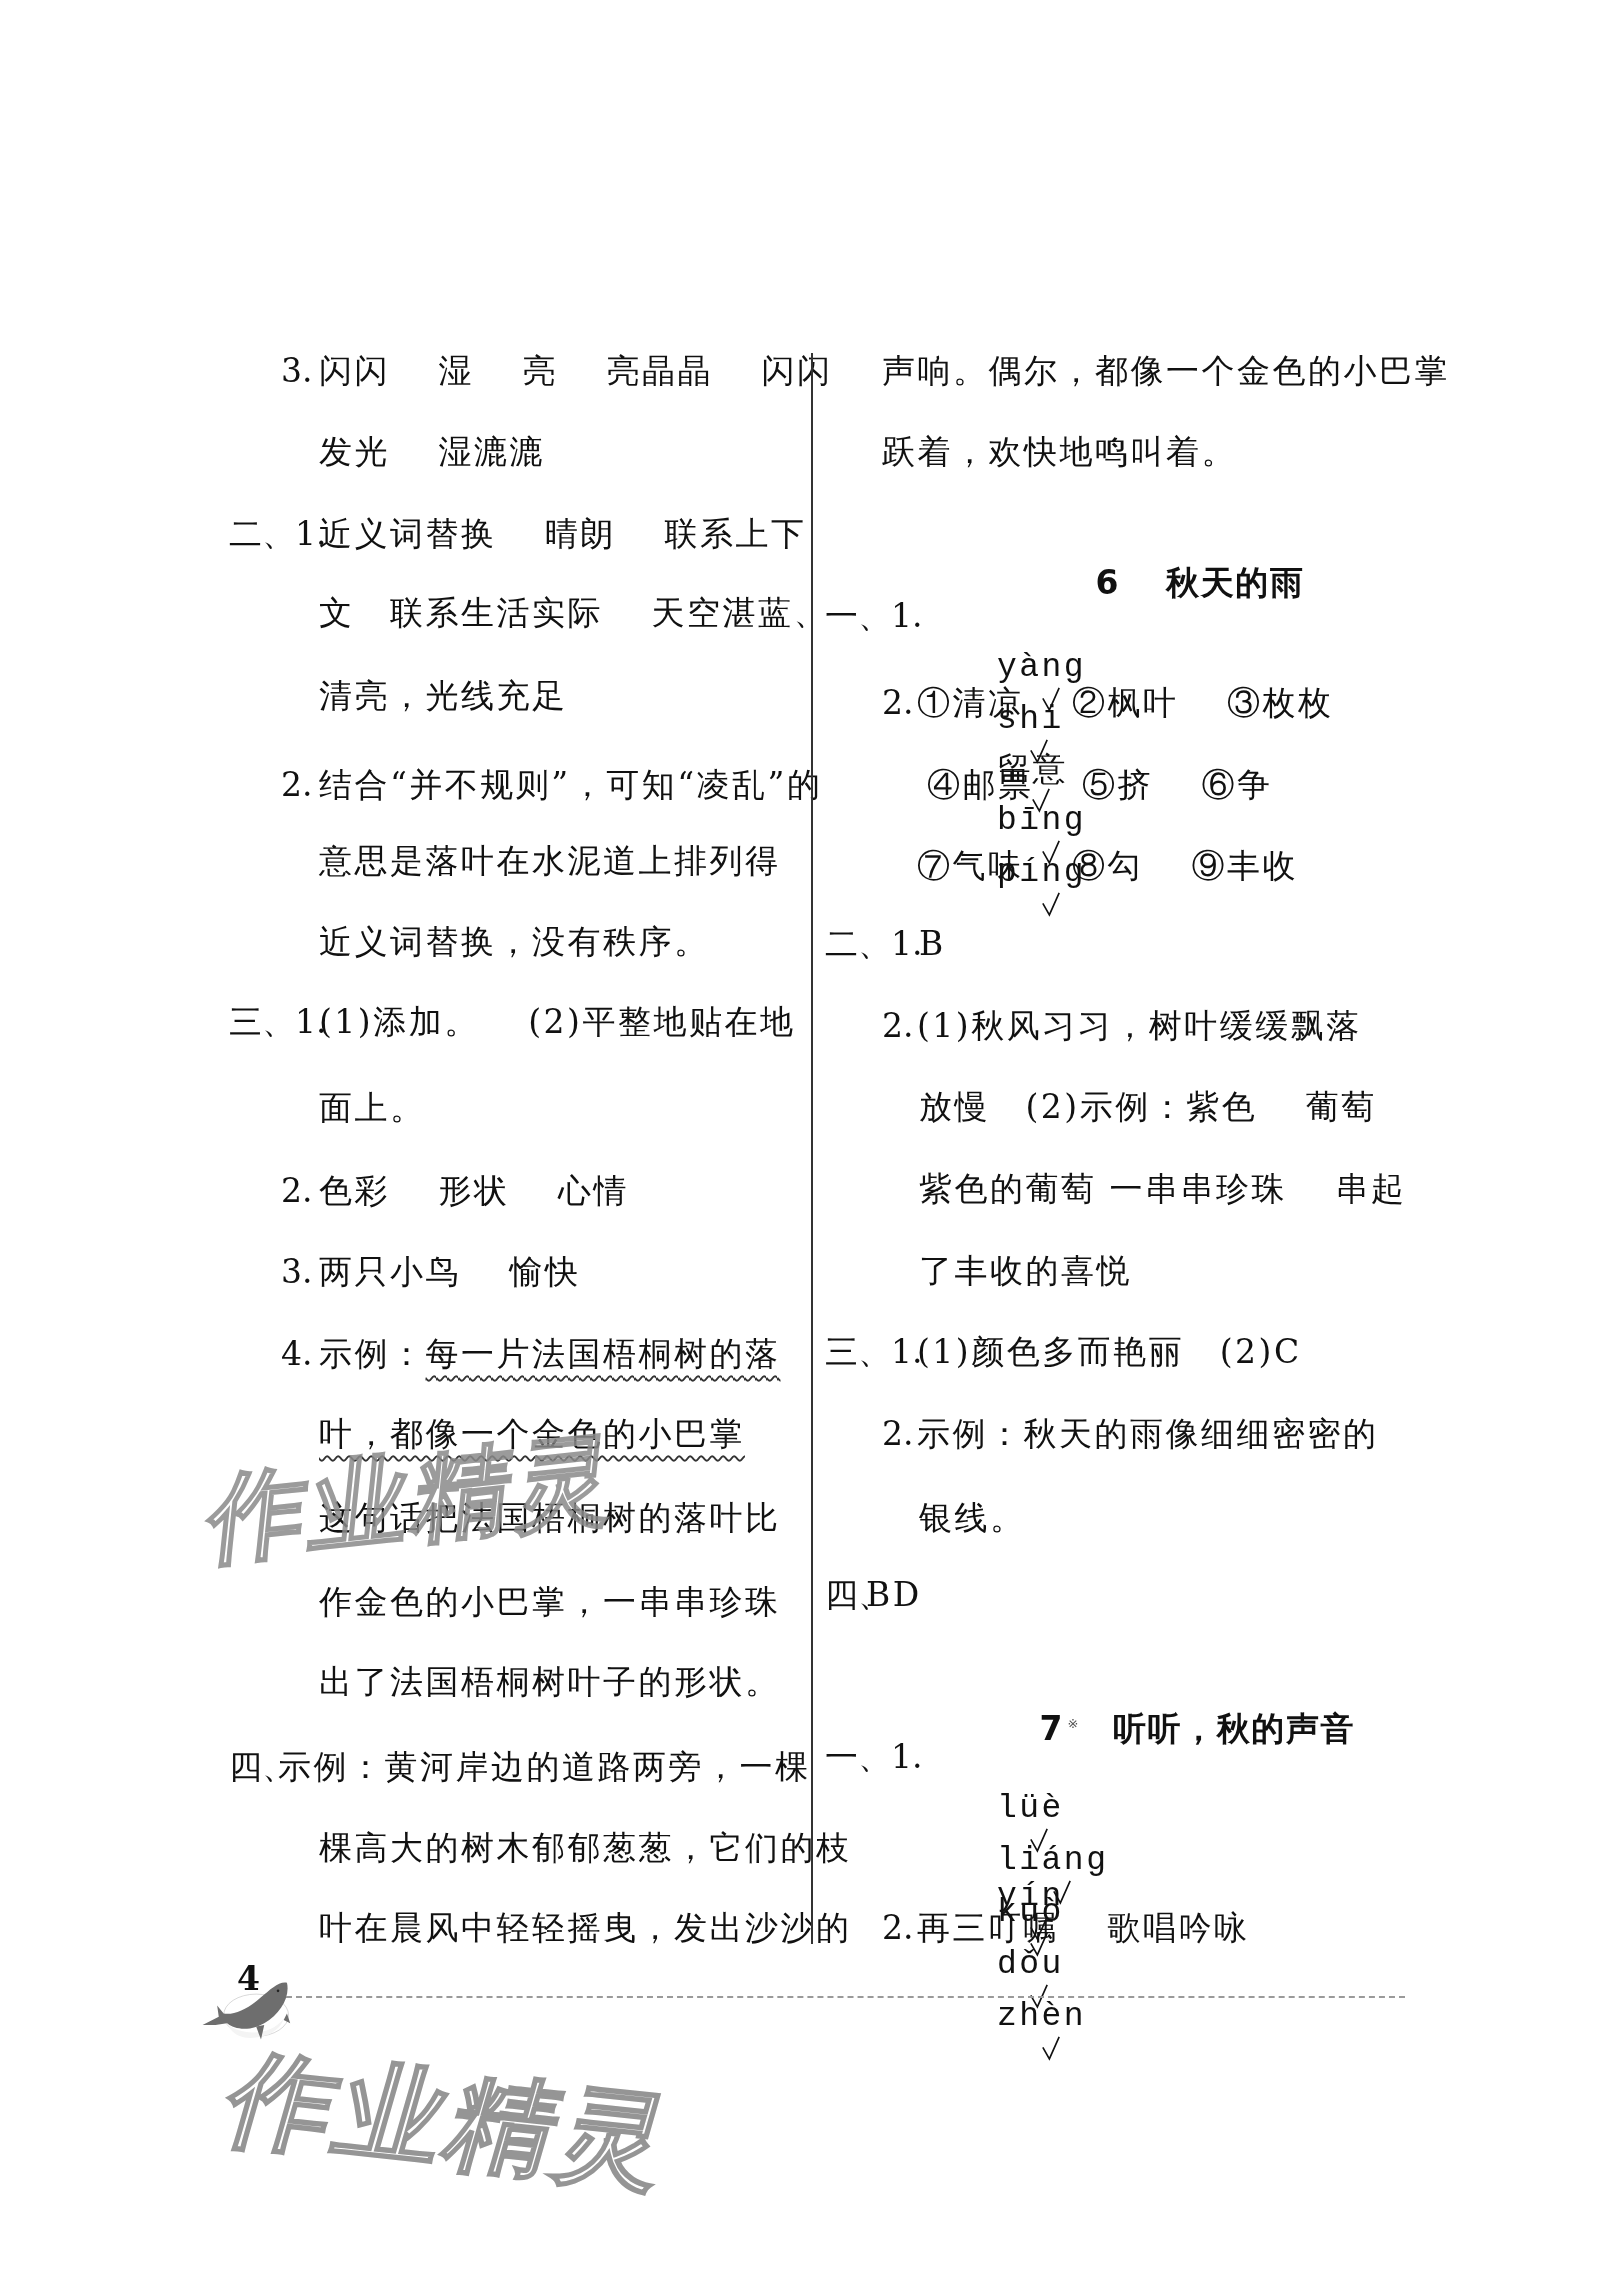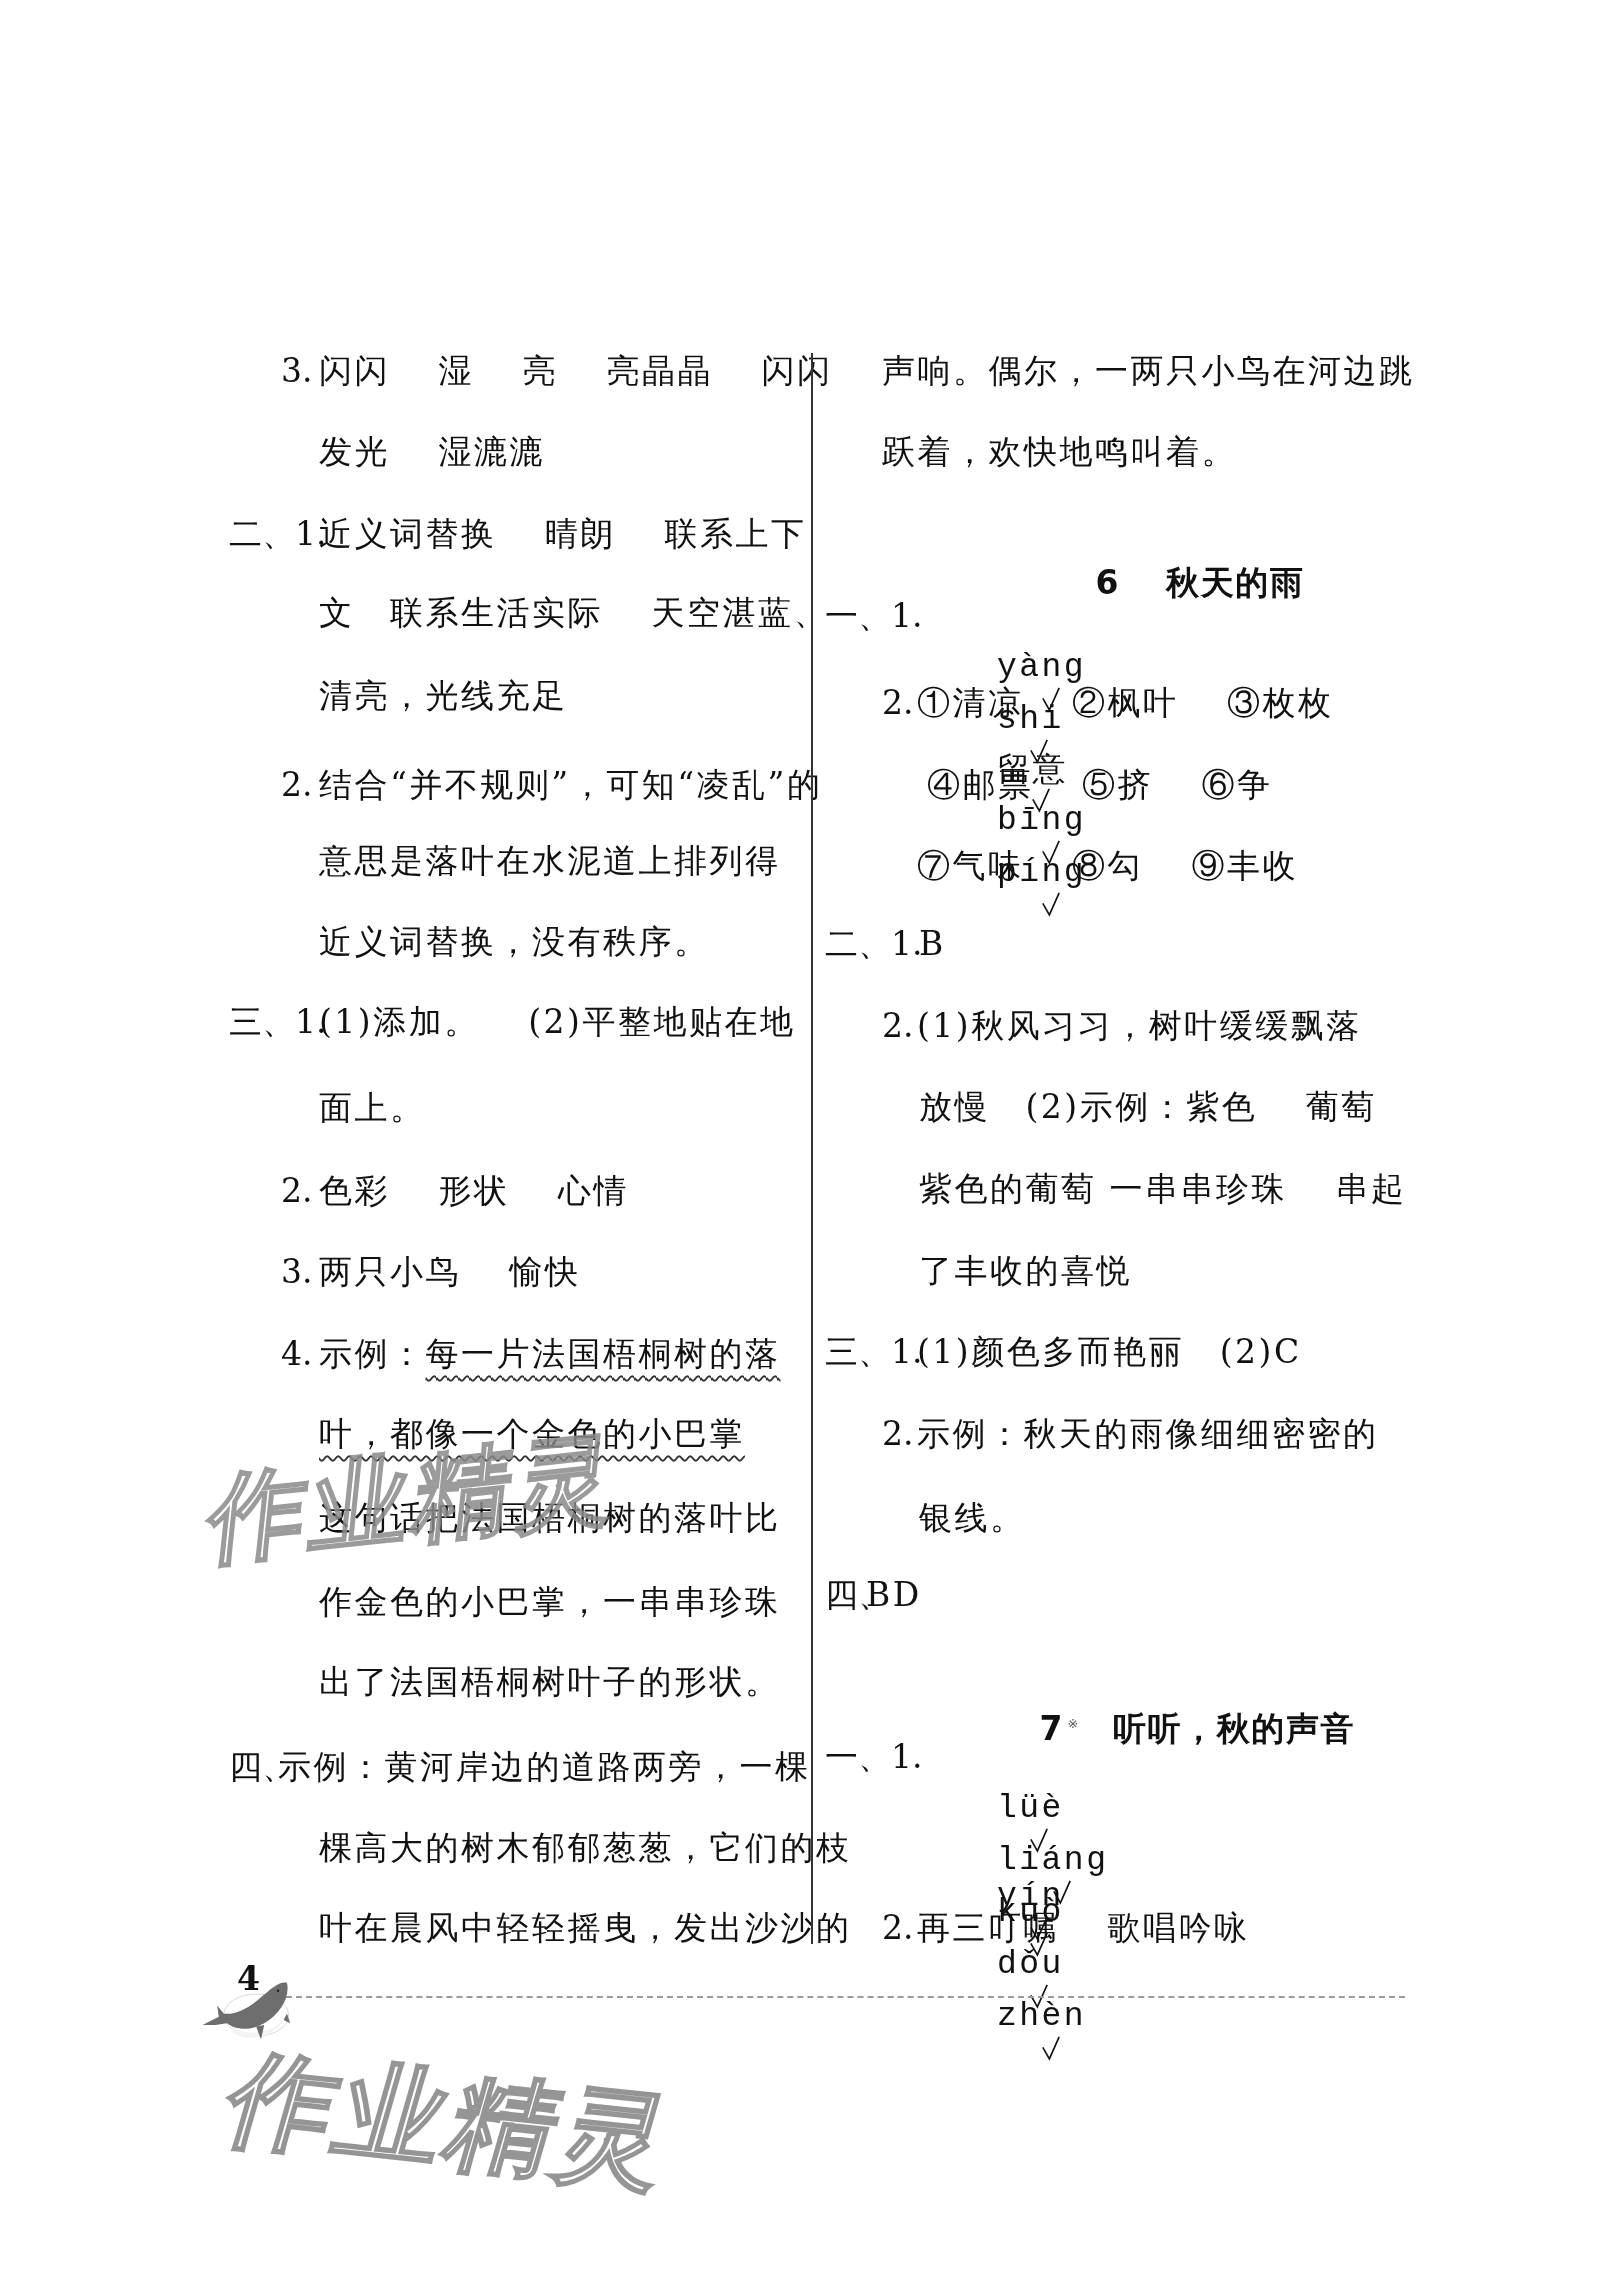--- a/index.html
+++ b/index.html
@@ -73,21 +73,21 @@
     <span class="line" style="left:278px;top:1742px">示例：黄河岸边的道路两旁，一棵</span>
 
     <span class="line" style="left:319px;top:1823px">棵高大的树木郁郁葱葱，它们的枝</span>
 
     <span class="line" style="left:319px;top:1903px">叶在晨风中轻轻摇曳，发出沙沙的</span>
   </div>
 
   <div class="divider"></div>
 
   <div>
-    <span class="line" style="left:882px;top:346px">声响。偶尔，一两只小鸟在河边跳</span>
+    <span class="line" style="left:882px;top:346px">声响。偶尔，都像一个金色的小巴掌</span>
     <span class="line" style="left:882px;top:427px">跃着，欢快地鸣叫着。</span>
 
     <div class="title" style="left:1017px;top:509px">
       <span class="num">6</span><span>秋天的雨</span>
     </div>
 
     <span class="lbl" style="left:825px;top:591px">一、1.</span>
     <div class="line" style="left:919px;top:591px">
       <span class="pinyin"><span>yàng</span><svg class="tick" viewBox="0 0 22 30">
             <polyline points="1,14 9,28 21,1" fill="none" stroke="#111" stroke-width="2"></polyline>

